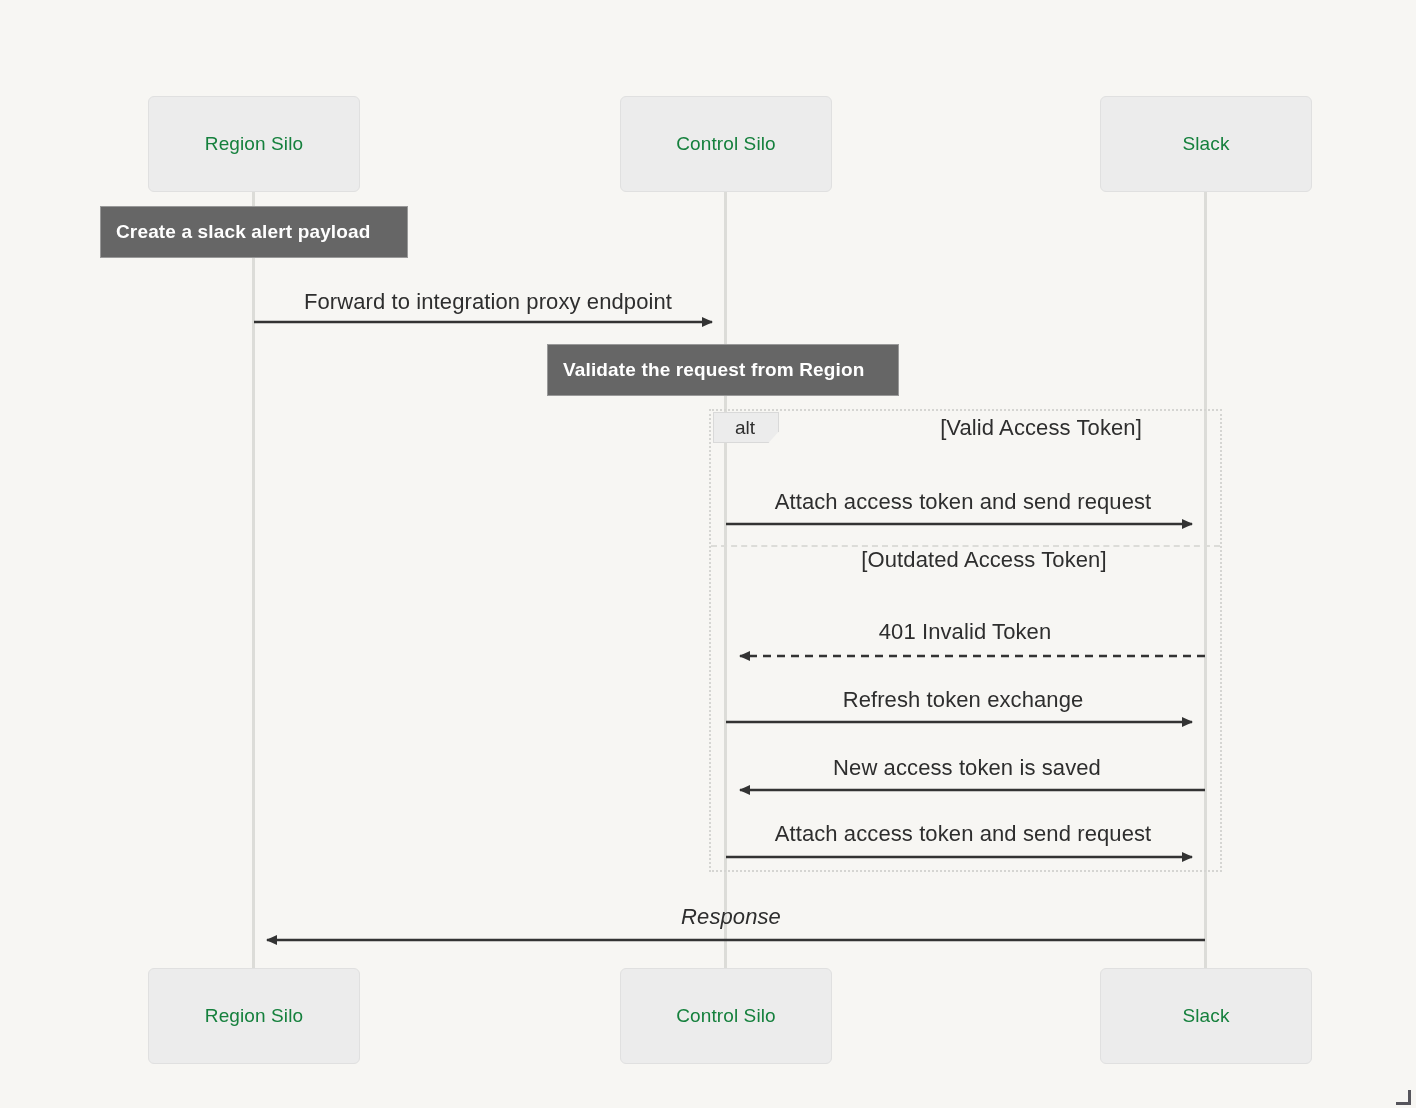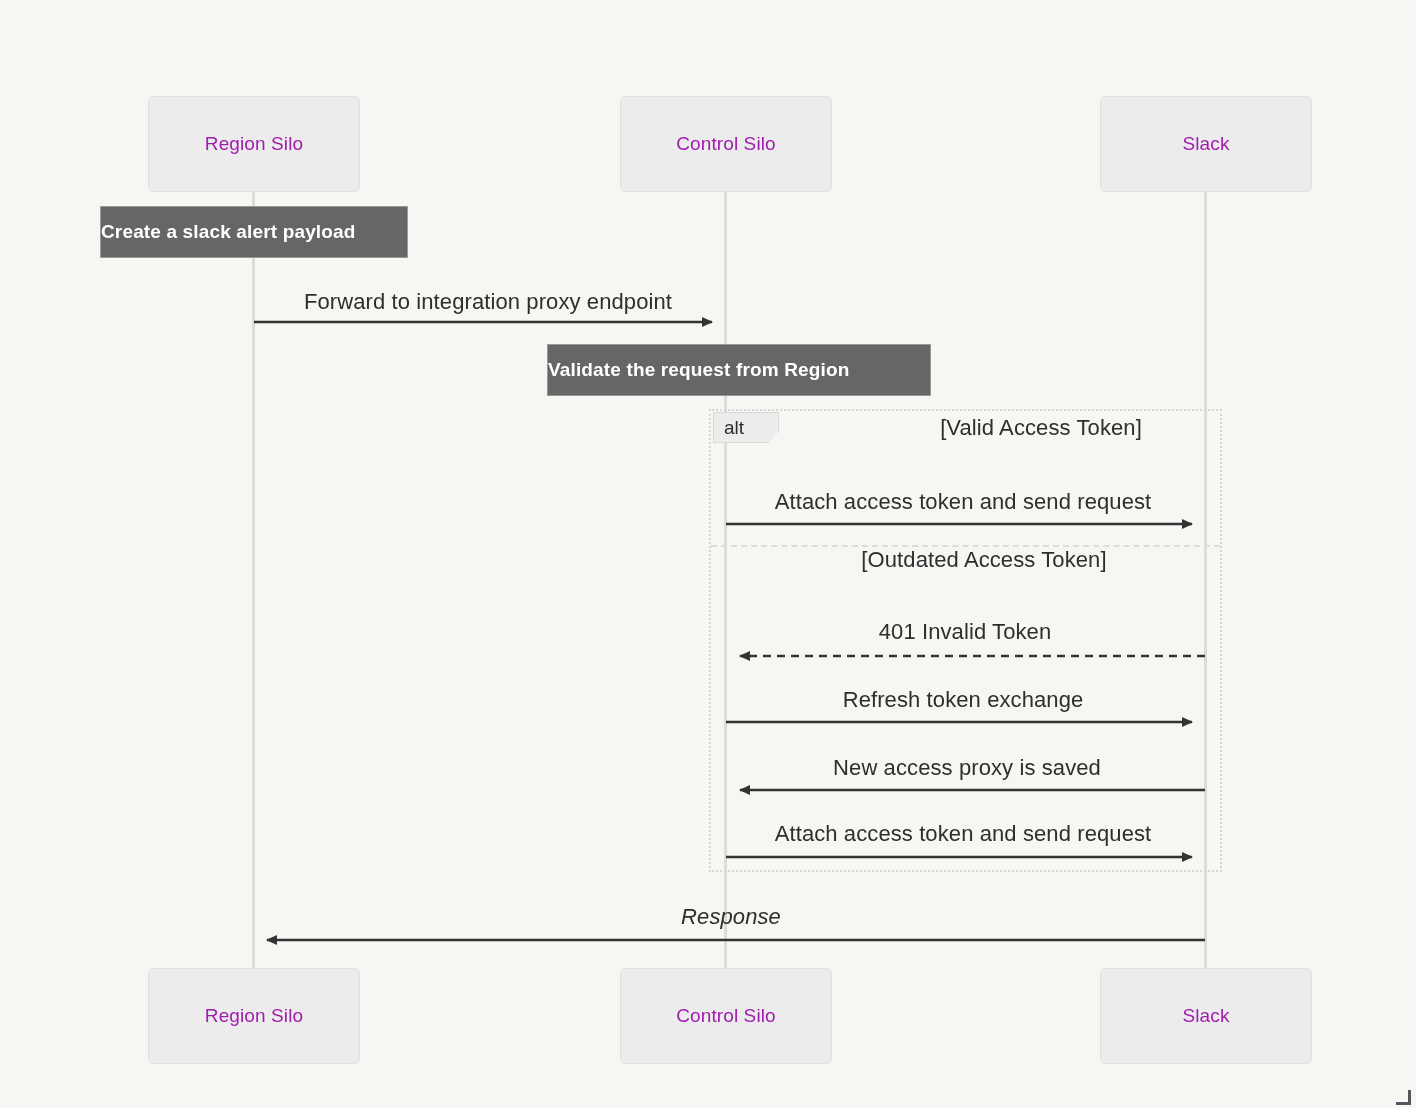--- a/index.html
+++ b/index.html
@@ -32,57 +32,58 @@
   
   .participant-box {
     position: absolute;
     background: #ececec;
     border: 1px solid #e0e0e0;
     border-radius: 6px;
     box-sizing: border-box;
     display: flex;
     align-items: center;
     justify-content: center;
-    color: #a21caf;
+    color: #15803d;
     font-size: 19px;
     letter-spacing: .1px;
   }
   .participant-label {
     pointer-events: none;
   }
   
   .note-box {
     position: absolute;
     background: #666666;
     border: 1px solid #999999;
     box-sizing: border-box;
     display: flex;
     align-items: center;
     color: #ffffff;
     font-size: 19px;
     font-weight: 600;
+    padding-left: 15px;
     letter-spacing: .15px;
   }
   
   .alt-frame {
     position: absolute;
     border: 2px dotted #d5d5d2;
     box-sizing: border-box;
     background: transparent;
   }
   .alt-tag {
     position: absolute;
     background: #ececec;
     border: 1px solid #d9d9d9;
     box-sizing: border-box;
     color: #2e2e2e;
     font-size: 19px;
     display: flex;
     align-items: center;
-    justify-content: flex-start;
+    justify-content: center;
     padding: 0 12px 0 10px;
     -webkit-clip-path: polygon(0 0, 100% 0, 100% 62%, 84% 100%, 0 100%);
     clip-path: polygon(0 0, 100% 0, 100% 62%, 84% 100%, 0 100%);
   }
   .alt-divider {
     position: absolute;
     border-top: 2px dashed #dcdcd8;
     height: 0;
   }
   
@@ -178,42 +179,42 @@
   </div>
 
   <div class="participant-box" style="left:1100px; top:968px; width:212px; height:96px;">
     <span class="participant-label">Slack</span>
   </div>
 
   <div class="note-box" style="left:100px; top:206px; width:308px; height:52px;">
     <span>Create a slack alert payload</span>
   </div>
 
-  <div class="note-box" style="left:547px; top:344px; width:384px; height:52px;">
+  <div class="note-box" style="left:547px; top:344px; width:352px; height:52px;">
     <span>Validate the request from Region</span>
   </div>
 
   <div class="msg-label" style="left:488px; top:289px;">
     <span>Forward to integration proxy endpoint</span>
   </div>
 
   <div class="msg-label" style="left:963px; top:489px;">
     <span>Attach access token and send request</span>
   </div>
 
   <div class="msg-label" style="left:965px; top:619px;">
     <span>401 Invalid Token</span>
   </div>
 
   <div class="msg-label" style="left:963px; top:687px;">
     <span>Refresh token exchange</span>
   </div>
 
   <div class="msg-label" style="left:967px; top:755px;">
-    <span>New access proxy is saved</span>
+    <span>New access token is saved</span>
   </div>
 
   <div class="msg-label" style="left:963px; top:821px;">
     <span>Attach access token and send request</span>
   </div>
 
   <div class="msg-label" style="left:731px; top:904px;font-style:italic;">
     <span>Response</span>
   </div>
 

